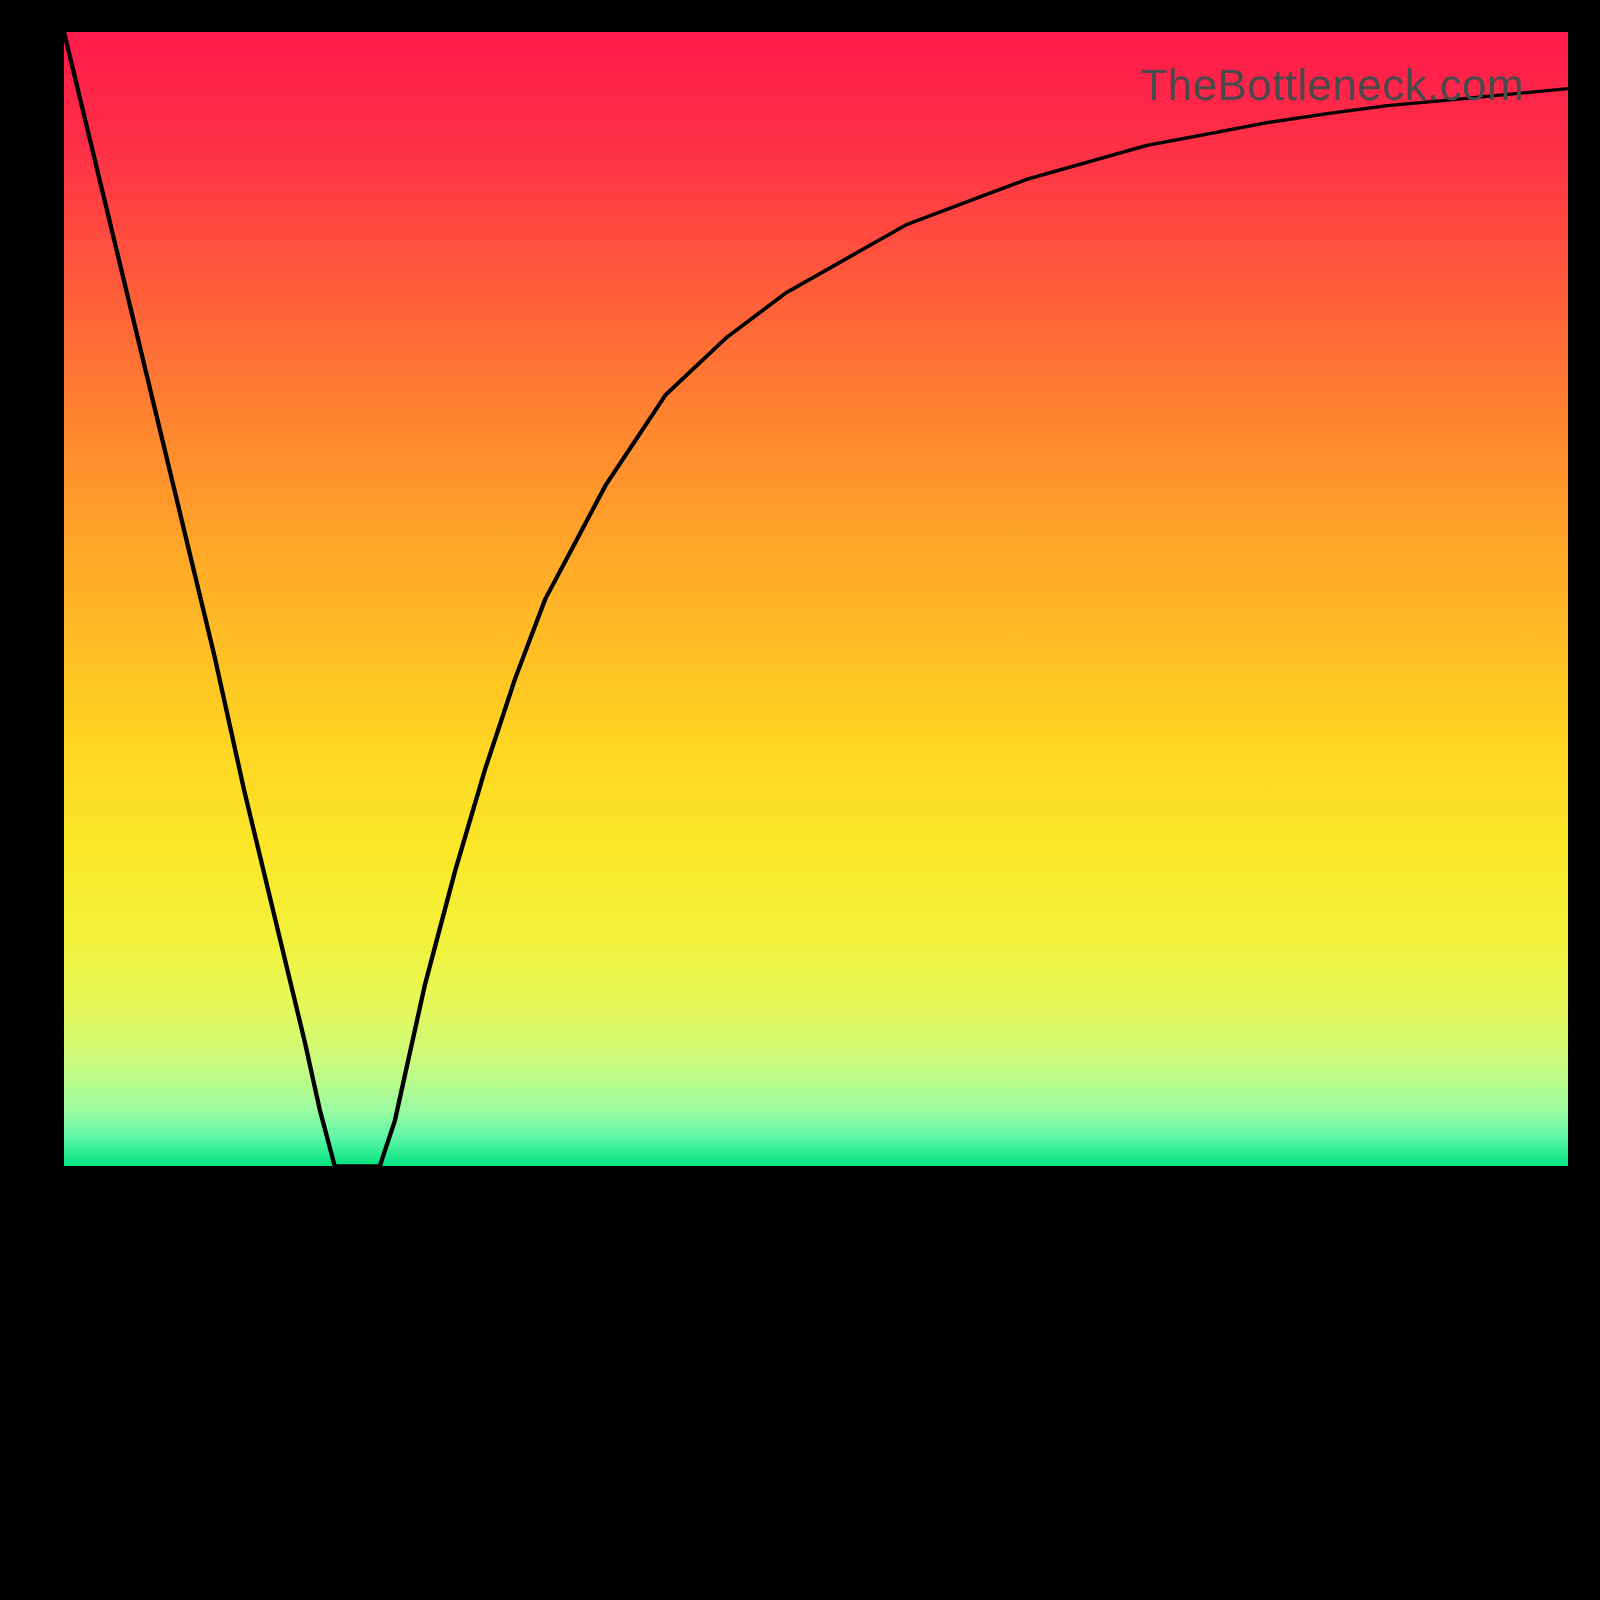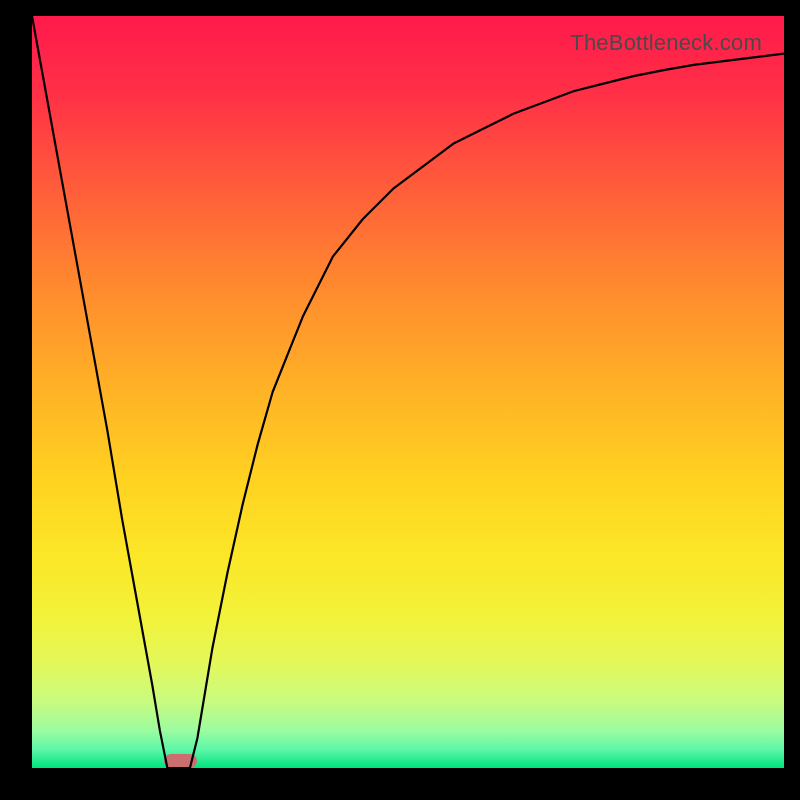--- a/index.html
+++ b/index.html
@@ -17,21 +17,21 @@
     top: 0;
     width: 800px;
     height: 800px;
     background: #000;
   }
   .plot {
     position: absolute;
     left: 32px;
     top: 16px;
     width: 752px;
-    height: 752px;
+    height: 567px;
     overflow: hidden;
   }
   .grad {
     position: absolute;
     left: 0;
     top: 0;
     width: 100%;
     height: 100%;
   }
   .watermark {

